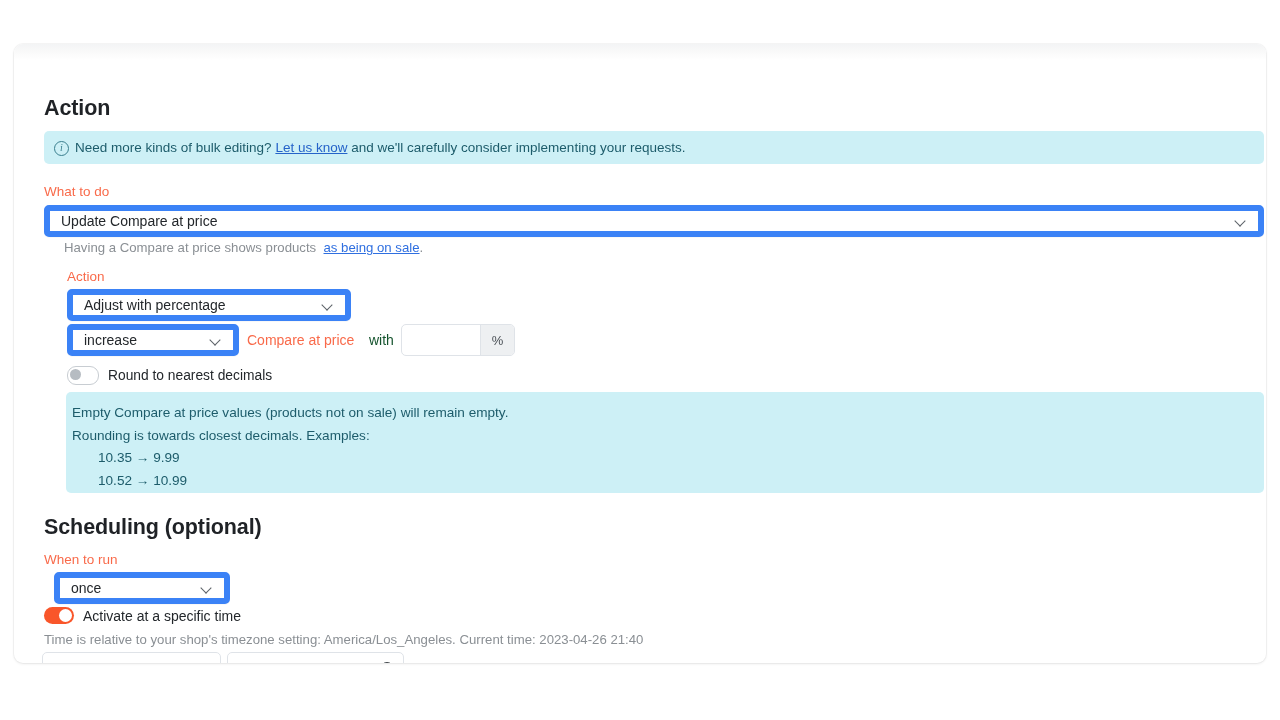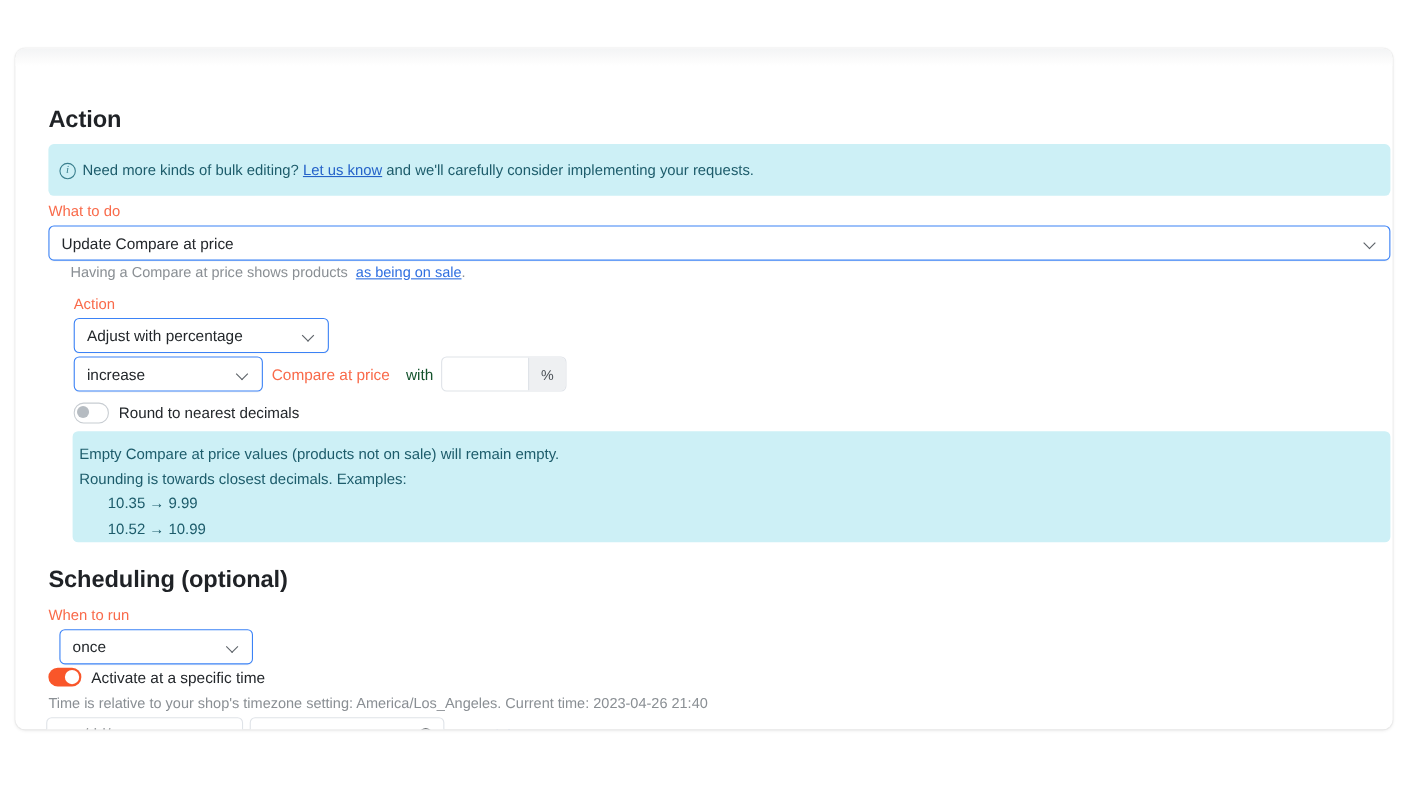--- a/index.html
+++ b/index.html
@@ -58,21 +58,21 @@
     background: #cdf0f6;
     border-radius: 5px;
     color: #1d5c6b;
     font-size: 13.5px;
     line-height: 19px;
   }
   #banner-feedback {
     left: 30px;
     top: 87px;
     width: 1220px;
-    height: 47px;
+    height: 33px;
     display: flex;
     align-items: center;
     padding: 0 10px;
     box-sizing: border-box;
   }
   .info-circle {
     display: inline-block;
     width: 13px;
     height: 13px;
     border: 1.2px solid #3a7f8e;
@@ -129,21 +129,21 @@
   }
   .helper a { color: #2f6fe0; text-decoration: underline; }
   #helper-compare { left: 30px; top: 196px; margin-left: 20px; }
   #helper-timezone { left: 30px; top: 588px; }
 
   
   .select {
     position: absolute;
     box-sizing: border-box;
     background: #ffffff;
-    border: 1px solid #3b82f6;
+    border: 6px solid #3b82f6;
     border-radius: 5px;
     display: flex;
     align-items: center;
     padding: 0 11px;
     font-size: 14px;
     color: #23272b;
     box-shadow: 0 1px 0 rgba(22,29,37,0.03);
   }
   .select .sel-text { flex: 1 1 auto; }
   .chev {
@@ -156,21 +156,21 @@
     content: "";
     position: absolute;
     left: 0; top: 1px;
     width: 7px;
     height: 7px;
     border-right: 1.6px solid #5c6268;
     border-bottom: 1.6px solid #5c6268;
     transform: rotate(45deg);
   }
   #select-what-to-do { left: 30px; top: 161px; width: 1220px; height: 32px; }
-  #select-action-type { left: 53px; top: 245px; width: 232px; height: 32px; }
+  #select-action-type { left: 53px; top: 245px; width: 284px; height: 32px; }
   #select-direction { left: 53px; top: 280px; width: 172px; height: 32px; }
   #select-when-to-run { left: 40px; top: 528px; width: 176px; height: 32px; }
 
   
   .inline-text {
     position: absolute;
     font-size: 14px;
     top: 288px;
   }
   #text-compare-at-price { left: 233px; color: #f96a4a; }

